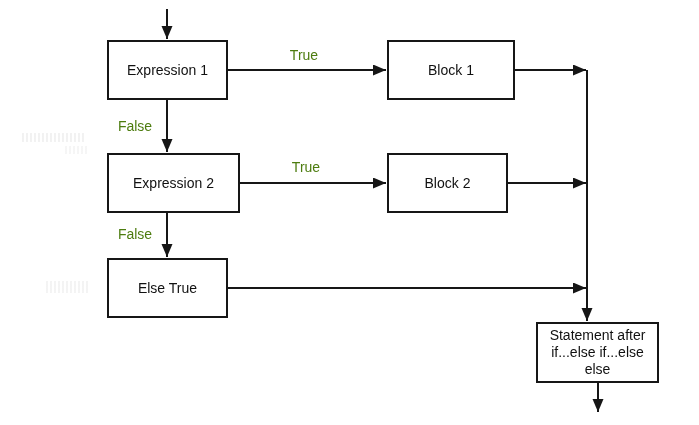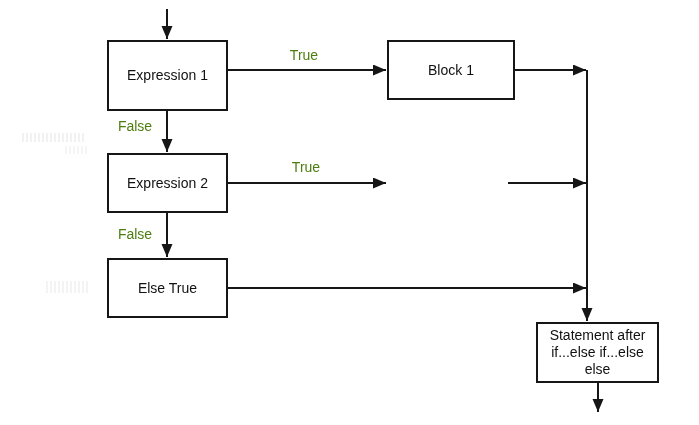--- a/index.html
+++ b/index.html
@@ -29,23 +29,23 @@
     border: 2px solid #161616;
     background: #ffffff;
     display: flex;
     align-items: center;
     justify-content: center;
     text-align: center;
     font-size: 14px;
     line-height: 17px;
     color: #111111;
   }
-  .node-expression1 { left: 107px; top: 40px;  width: 121px; height: 71px; }
+  .node-expression1 { left: 107px; top: 40px;  width: 121px; height: 60px; }
   .node-block1      { left: 387px; top: 40px;  width: 128px; height: 60px; }
-  .node-expression2 { left: 107px; top: 153px; width: 121px; height: 60px; justify-content: center; }
+  .node-expression2 { left: 107px; top: 153px; width: 133px; height: 60px; justify-content: center; }
   .node-block2      { left: 387px; top: 153px; width: 121px; height: 60px; }
   .node-else        { left: 107px; top: 258px; width: 121px; height: 60px; }
   .node-statement   { left: 536px; top: 322px; width: 123px; height: 61px; padding: 6px 1px; }
   .node-statement .stmt-line { display: block; }
 
   .edge-label {
     position: absolute;
     width: 60px;
     text-align: center;
     font-size: 14px;
@@ -96,20 +96,23 @@
   </div>
 
   <div class="node node-block1">
     <span>Block 1</span>
   </div>
 
   <div class="node node-expression2">
     <span>Expression 2</span>
   </div>
 
+  <div class="node node-block2">
+    <span>Block 2</span>
+  </div>
 
   <div class="node node-else">
     <span>Else True</span>
   </div>
 
   <div class="node node-statement">
     <span>
       <span class="stmt-line">Statement after</span>
       <span class="stmt-line">if...else if...else</span>
       <span class="stmt-line">else</span>

